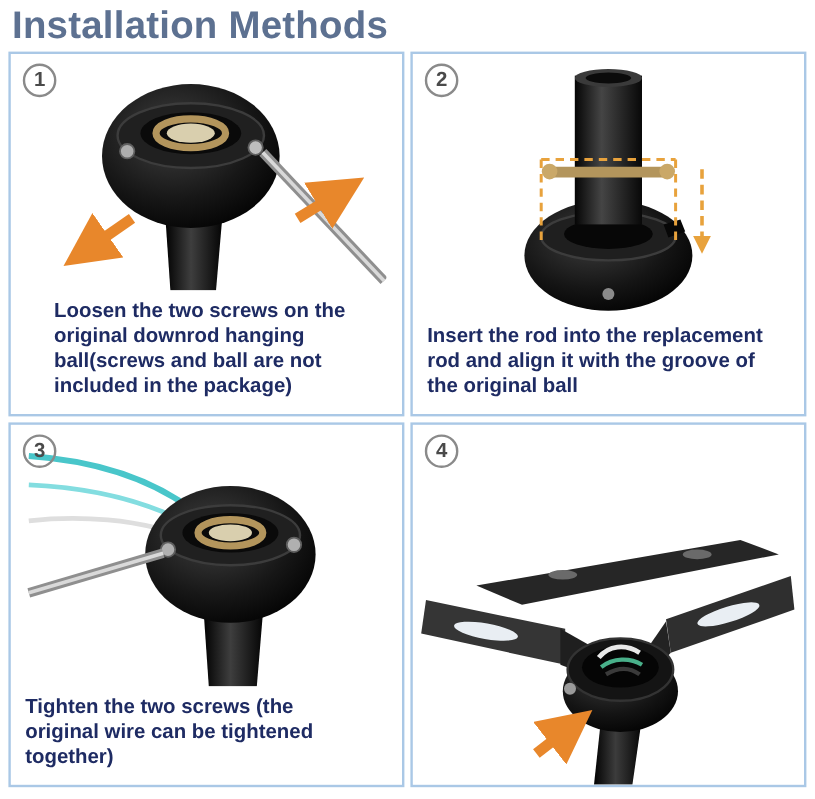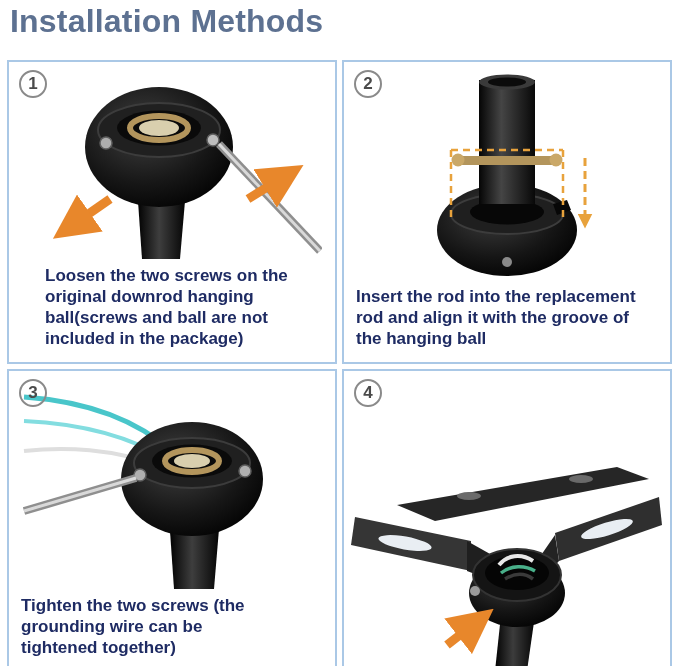--- a/index.html
+++ b/index.html
@@ -3,21 +3,21 @@
 <meta charset="utf-8">
 <style>
   * { box-sizing: border-box; margin: 0; padding: 0; }
   html, body {
     width: 679px; height: 666px;
     background: #ffffff;
     font-family: "Liberation Sans", sans-serif;
     overflow: hidden;
   }
   .page-title {
-    margin: 3px 0 20px 10px;
+    margin: 3px 0 3px 10px;
     font-size: 32px;
     font-weight: 800;
     color: #5d7191;
     letter-spacing: 0.2px;
   }
   .grid {
     display: grid;
     grid-template-columns: 1fr 1fr;
     gap: 5px;
     padding: 0 7px;
@@ -147,21 +147,21 @@
           <circle cx="199" cy="88" r="6.5" fill="#caa868"></circle>
         </g>
         <g stroke="#e8a23c" fill="none">
           <line x1="94" y1="78" x2="94" y2="146" stroke-width="2.5" stroke-dasharray="7 5"></line>
           <line x1="206" y1="78" x2="206" y2="146" stroke-width="2.5" stroke-dasharray="7 5"></line>
           <line x1="94" y1="78" x2="206" y2="78" stroke-width="2.5" stroke-dasharray="7 5"></line>
           <line x1="228" y1="86" x2="228" y2="152" stroke-width="3" stroke-dasharray="8 5" marker-end="url(#ah2)"></line>
         </g>
       </svg>
     </div>
-    <p class="caption">Insert the rod into the replacement rod and align it with the groove of the hanging ball</p>
+    <p class="caption">Insert the rod into the replacement rod and align it with the groove of the original ball</p>
   </section>
 
   <section class="panel panel-3">
     <div class="badge">
       <span>3</span>
     </div>
     <div class="illus">
       <svg width="300" height="208" viewBox="0 0 300 208">
         <defs>
           <radialGradient id="ballg3" cx="40%" cy="35%" r="75%">
@@ -189,21 +189,21 @@
           <ellipse cx="170" cy="80" rx="18" ry="7" fill="#d9cfae"></ellipse>
           <circle cx="118" cy="94" r="6" fill="#b0b0b0" stroke="#5f5f5f" stroke-width="1.5"></circle>
           <circle cx="223" cy="90" r="6" fill="#b0b0b0" stroke="#5f5f5f" stroke-width="1.5"></circle>
         </g>
         <g>
           <line x1="2" y1="130" x2="114" y2="97" stroke="#8f8f8f" stroke-width="8"></line>
           <line x1="2" y1="130" x2="114" y2="97" stroke="#d9d9d9" stroke-width="3"></line>
         </g>
       </svg>
     </div>
-    <p class="caption">Tighten the two screws (the grounding wire can be tightened together)</p>
+    <p class="caption">Tighten the two screws (the original wire can be tightened together)</p>
   </section>
 
   <section class="panel panel-4">
     <div class="badge">
       <span>4</span>
     </div>
     <div class="illus">
       <svg width="316" height="218" viewBox="0 0 316 218">
         <defs>
           <marker id="ah4" markerWidth="5" markerHeight="5" refX="3.5" refY="2.5" orient="auto">

